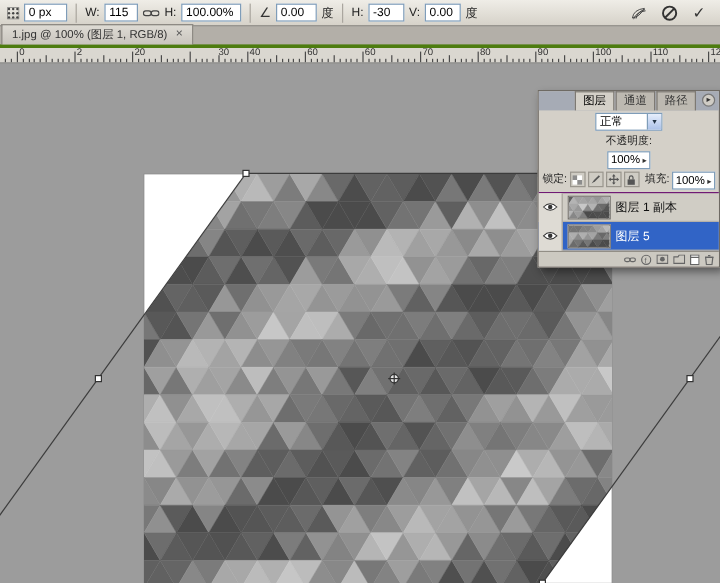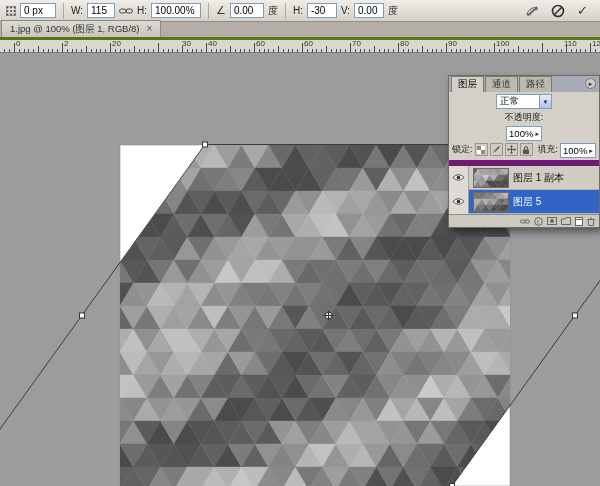--- a/index.html
+++ b/index.html
@@ -35,35 +35,35 @@
   
   #canvas-svg{position:absolute;top:53px;left:0;z-index:1;}
   #transform-overlay line{stroke:#3c3c3c;stroke-width:1;}
 
   
   .layers-panel{position:absolute;left:448px;top:75px;width:152px;background:#d4d0c8;
     border:1px solid #6e6a64;box-shadow:3px 4px 7px rgba(0,0,0,.45);z-index:40;}
   .panel-tabs{height:16px;background:#a6abb5;display:flex;align-items:flex-end;padding-left:2px;position:relative;}
   .panel-tab{padding:1px 6px;border:1px solid #7d7973;border-bottom:none;background:#bdb9b1;
     color:#333;margin-right:1px;font-size:9.5px;white-space:nowrap;}
-  .panel-tab.active{background:#d4d0c8;color:#000;}
+  .panel-tab.active{background:#d4d0c8;color:#000;margin-left:28px;}
   .panel-menu-btn{position:absolute;right:3px;top:2px;width:11px;height:11px;border-radius:50%;
     background:#cfccc5;border:1px solid #777;font-size:7px;line-height:9px;text-align:center;color:#333;}
   .blend-row{display:flex;align-items:center;gap:2px;padding:2px 3px;flex-direction:column;}
   .combo{background:#fff;border:1px solid #7f9db9;height:15px;display:flex;align-items:center;font-size:9.5px;color:#000;}
   .blend-combo{width:56px;justify-content:space-between;padding-left:3px;}
   .combo-arrow-btn{width:12px;height:13px;background:linear-gradient(#e6eefc,#acc2e8);
     border-left:1px solid #7f9db9;font-size:6px;display:flex;align-items:center;justify-content:center;color:#234;flex:none;}
   .small-combo{padding:0 2px;gap:2px;}
   .slider-arrow{font-size:7px;color:#333;}
   .tiny-label{font-size:9px;color:#222;white-space:nowrap;}
   .lock-row{display:flex;align-items:flex-start;gap:2px;padding:0 3px 2px;}
   .lock-btn{width:13px;height:13px;border:1px solid #9a968e;background:#cfccc4;
     display:flex;align-items:center;justify-content:center;flex:none;}
-  .layer-list{border-top:6px solid #701a75;background:#d0cdc5;}
+  .layer-list{border-top:1px solid #701a75;background:#d0cdc5;}
   .layer-row{height:24px;display:flex;align-items:center;border-bottom:1px solid #b5b1a9;}
   .eye-cell{width:20px;height:24px;border-right:1px solid #a5a199;display:flex;align-items:center;
     justify-content:center;background:#dedbd4;flex:none;}
   .thumb{width:36px;height:20px;border:1px solid #6f6b65;margin:0 4px;background:#fff;overflow:hidden;flex:none;}
   .layer-name{font-size:10px;color:#111;white-space:nowrap;}
   .layer-row.selected{background:#3164c6;}
   .layer-row.selected .layer-name{color:#fff;}
   .row-lock{margin-left:auto;margin-right:6px;}
   .panel-bottom{height:13px;border-top:1px solid #928e86;display:flex;align-items:center;
     justify-content:flex-end;gap:4px;padding:0 4px;background:#ccc9c1;}
@@ -251,21 +251,21 @@
     <div class="tick" style="left: 498.8px; height: 3px;"></div>
     <div class="tick" style="left: 503.6px; height: 3px;"></div>
     <div class="tick" style="left: 508.4px; height: 3px;"></div>
     <div class="tick" style="left: 513.2px; height: 3px;"></div>
     <div class="tick" style="left: 518px; height: 6px;"></div>
     <div class="tick" style="left: 522.8px; height: 3px;"></div>
     <div class="tick" style="left: 527.6px; height: 3px;"></div>
     <div class="tick" style="left: 532.4px; height: 3px;"></div>
     <div class="tick" style="left: 537.2px; height: 3px;"></div>
     <div class="tick" style="left: 542px; height: 9px;"></div>
-    <div class="tick-label" style="left: 564px;">110</div>
+    <div class="tick-label" style="left: 544px;">110</div>
     <div class="tick" style="left: 546.8px; height: 3px;"></div>
     <div class="tick" style="left: 551.6px; height: 3px;"></div>
     <div class="tick" style="left: 556.4px; height: 3px;"></div>
     <div class="tick" style="left: 561.2px; height: 3px;"></div>
     <div class="tick" style="left: 566px; height: 6px;"></div>
     <div class="tick" style="left: 570.8px; height: 3px;"></div>
     <div class="tick" style="left: 575.6px; height: 3px;"></div>
     <div class="tick" style="left: 580.4px; height: 3px;"></div>
     <div class="tick" style="left: 585.2px; height: 3px;"></div>
     <div class="tick" style="left: 590px; height: 9px;"></div>

